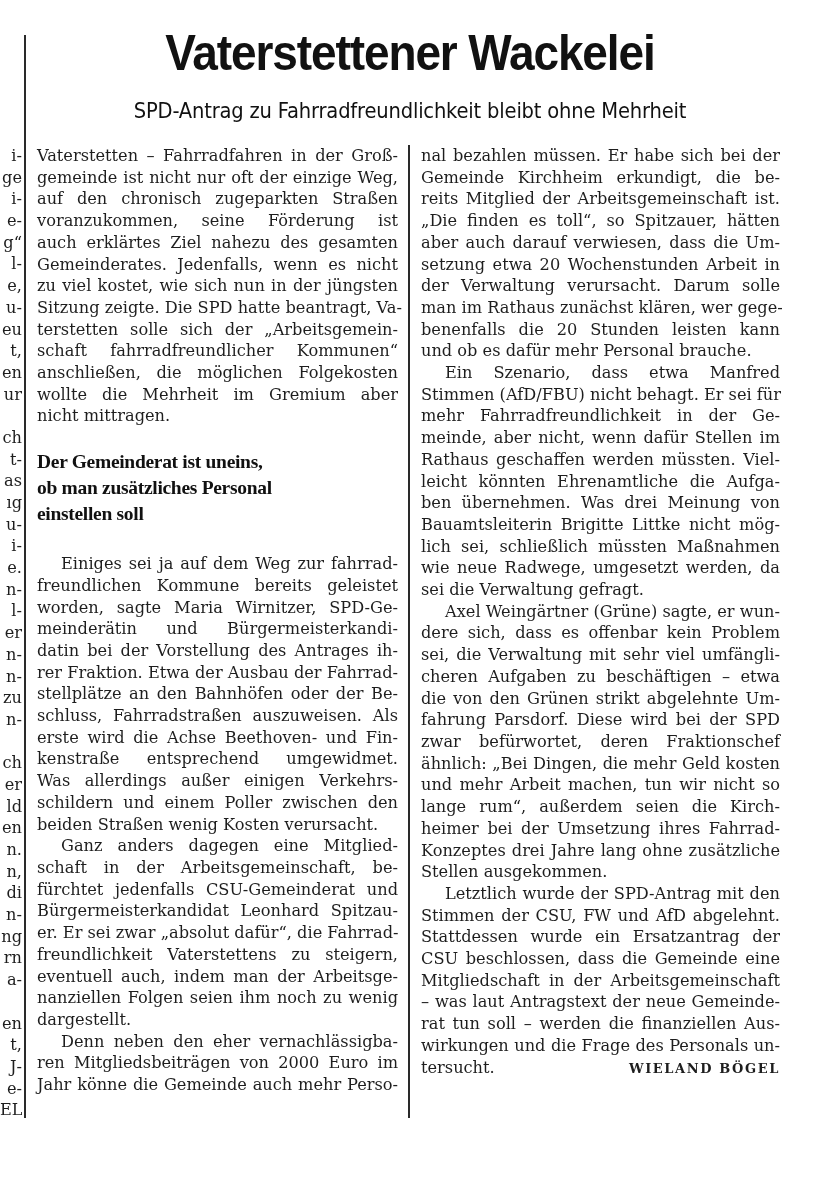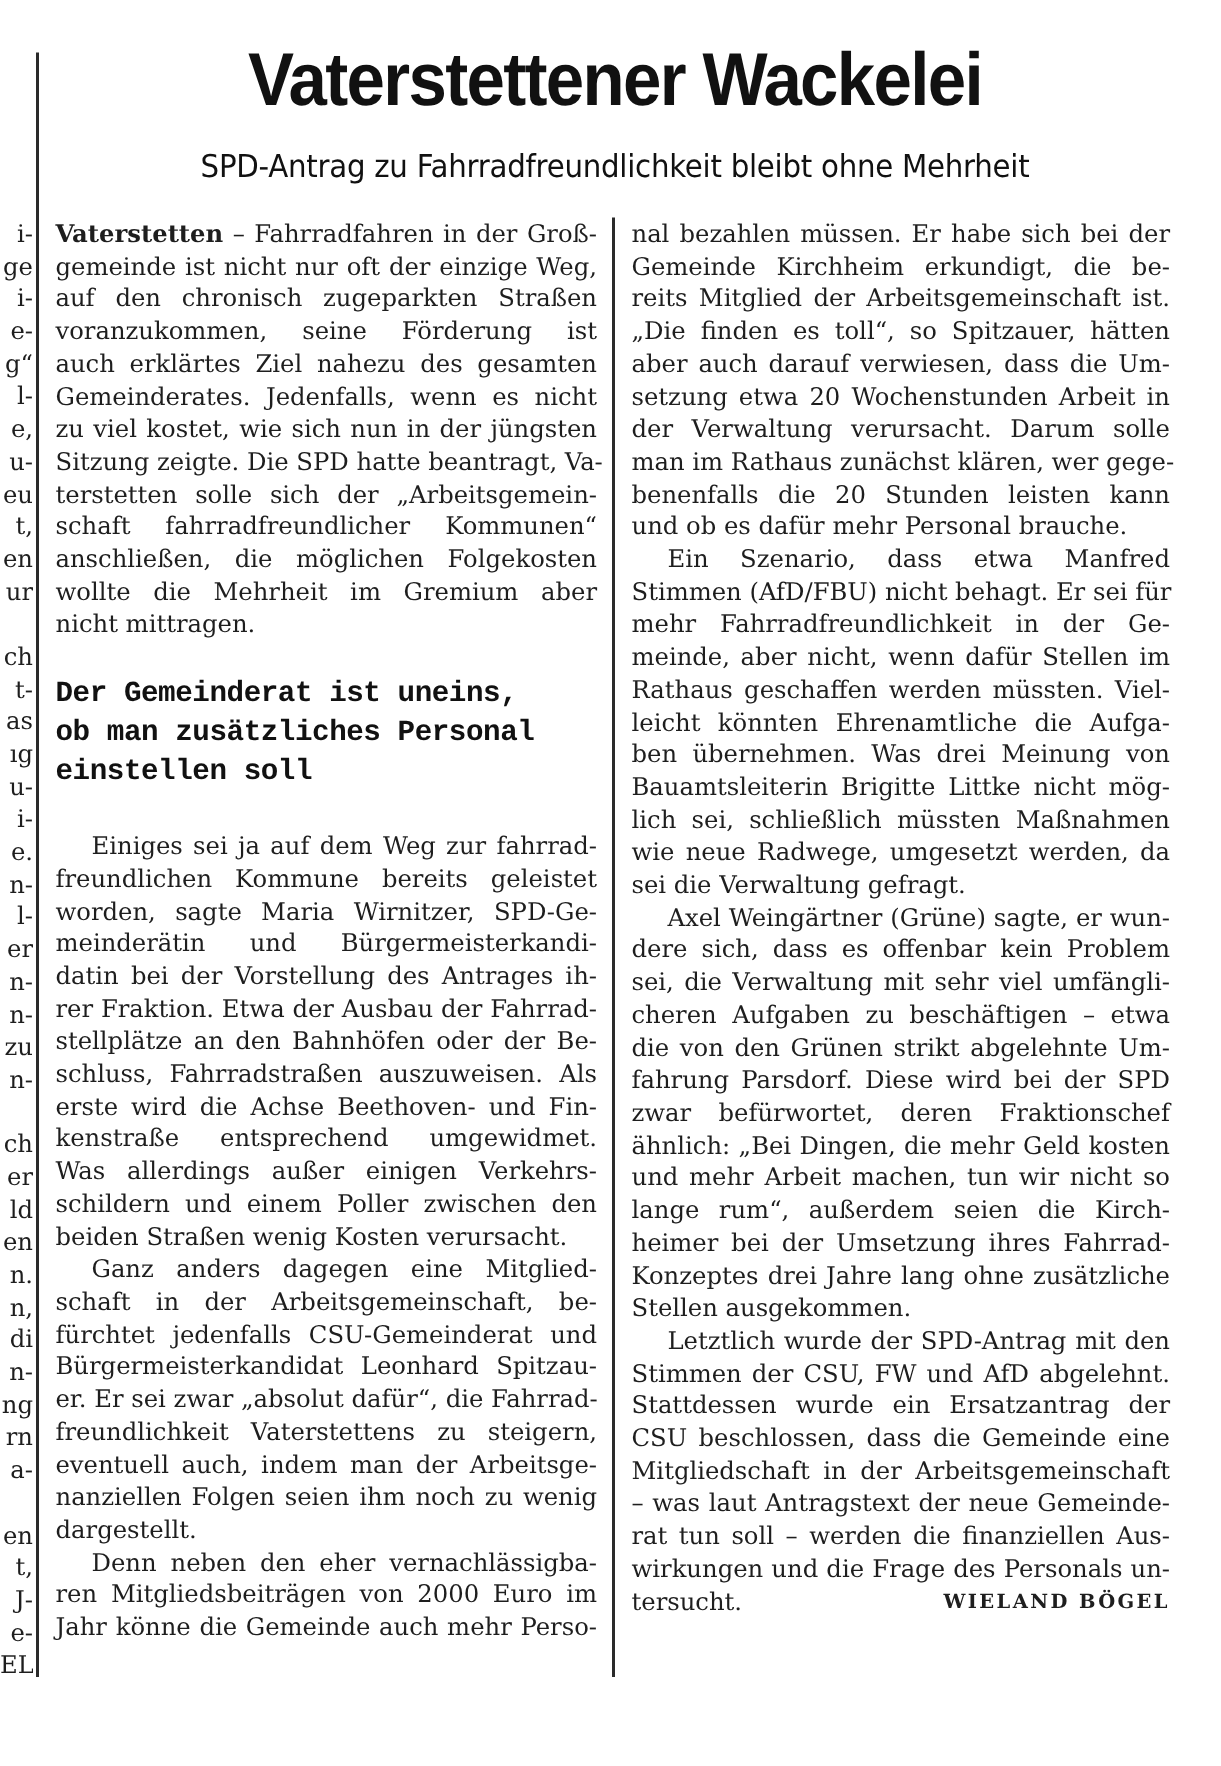--- a/index.html
+++ b/index.html
@@ -21,22 +21,22 @@
   .col .line { display: block; text-align: justify; text-align-last: justify; white-space: nowrap; overflow: visible; }
   .col .line.last { text-align-last: left; }
 
   .frag { position: absolute; left: 0; top: 145px; width: 22px; font-family: "DejaVu Serif", "Liberation Serif", serif;
     font-size: 16.2px; line-height: 21.7px; color: #1e1e1e; text-align: right; overflow: hidden; }
   .frag span { display: block; white-space: nowrap; height: 21.7px; }
 
   .col2 { left: 37px; top: 145px; width: 361px; }
   .col3 { left: 421px; top: 145px; width: 359px; }
 
-  .lead { font-weight: bold; }
-  .crosshead { font-family: Liberation Mono, monospace; font-weight: bold; font-size: 19.5px;
+  .lead { font-weight: normal; }
+  .crosshead { font-family: Liberation Serif, serif; font-weight: bold; font-size: 19.5px;
     line-height: 26px; color: #111; margin: 22px 0 26px 0; letter-spacing: -0.3px; }
   .byline { float: right; font-weight: bold; font-size: 13px; letter-spacing: 1.6px; margin-top: 1px; }
   .author-line { display: block; white-space: nowrap; }
 </style>
 </head>
 <body>
 
 <div class="page">
 
   <div class="rule-left"></div>

